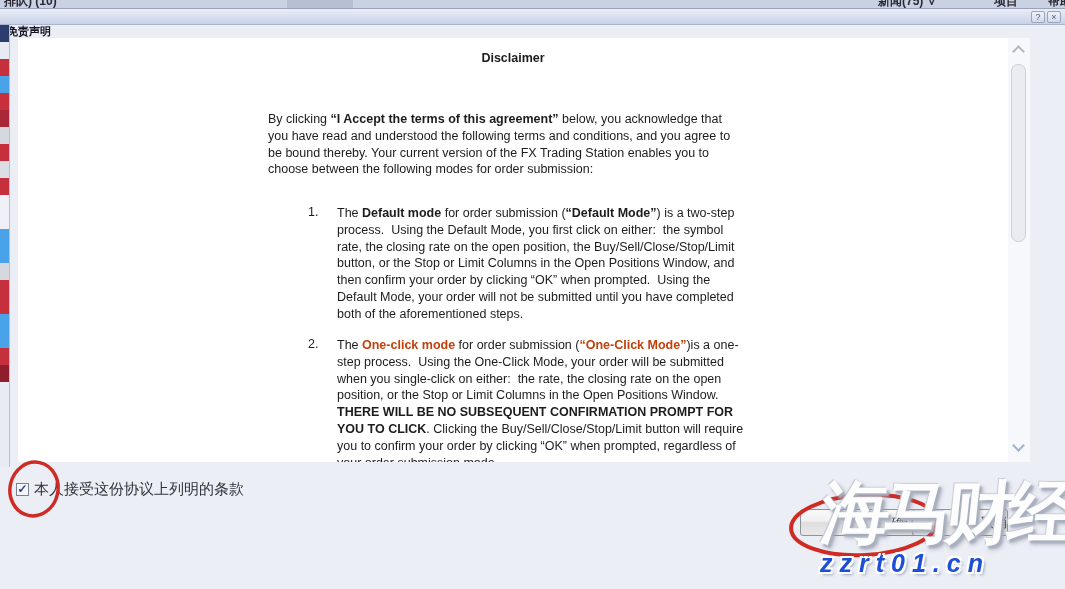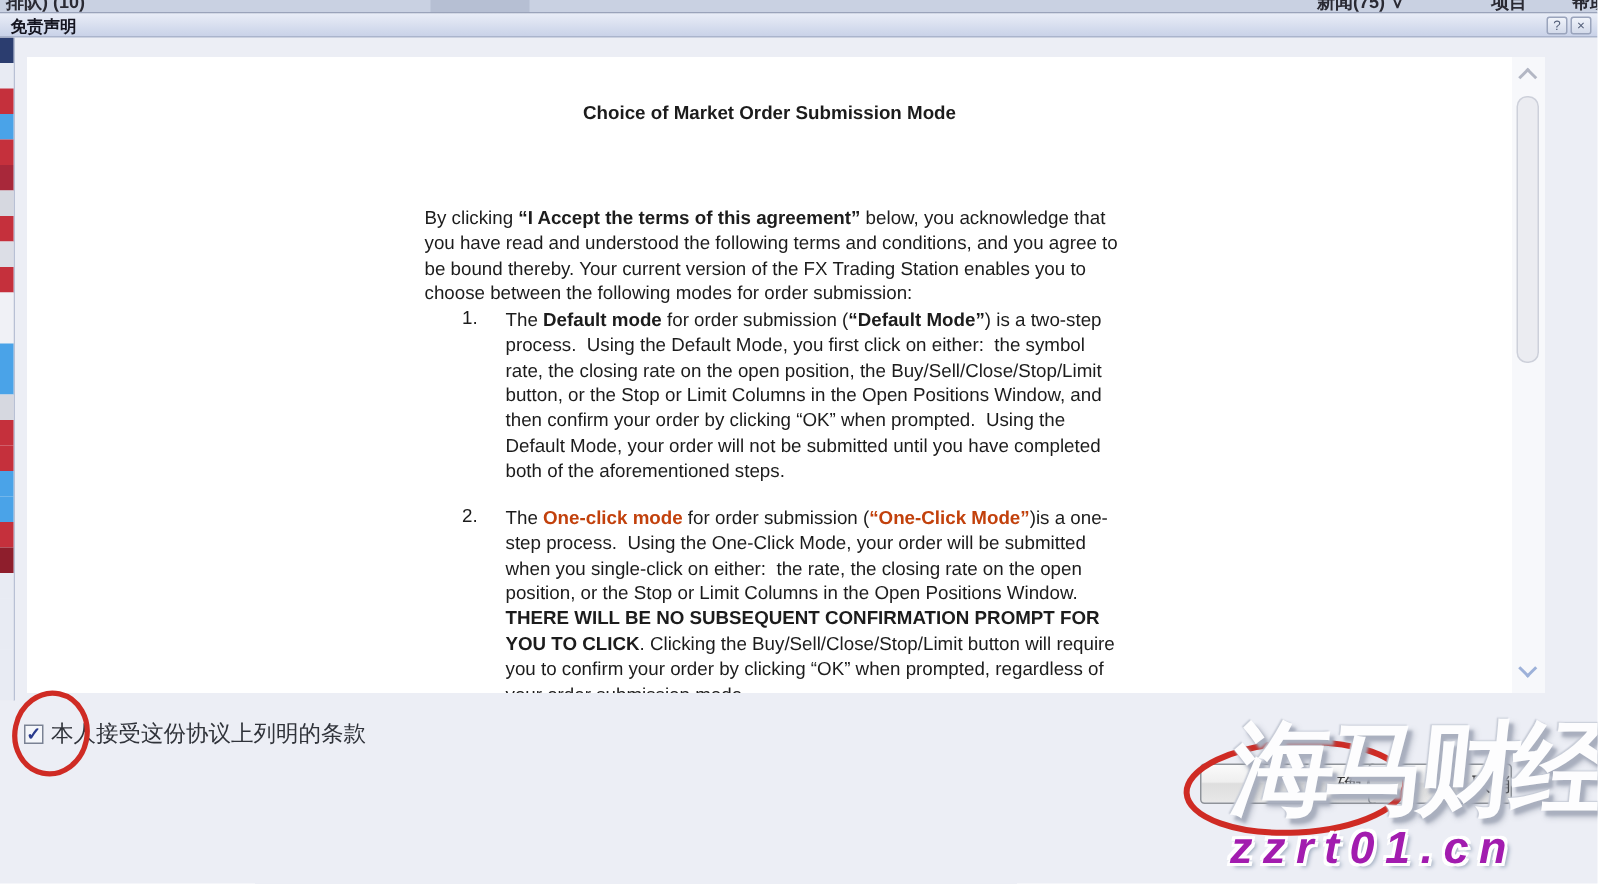--- a/index.html
+++ b/index.html
@@ -25,21 +25,21 @@
   .frag-item   { left:994px; }
   .frag-help   { left:1048px; }
 
   
   .titlebar {
     position:absolute; left:0; top:9px; width:1065px; height:16px;
     background:linear-gradient(#e9edf7,#c9d2e8);
     border-bottom:1px solid #aab4cc;
   }
   .titlebar .title {
-    position:absolute; left:7px; top:1px;
+    position:absolute; left:7px; top:15px;
     font-size:11px; font-weight:bold; color:#14141f;
   }
   .tb-btn {
     position:absolute; top:2px; width:14px; height:12px;
     background:linear-gradient(#f0f3fa,#d3daea);
     border:1px solid #9aa4bc; border-radius:2px;
     font-size:9px; line-height:10px; text-align:center; color:#55607a;
     cursor:default;
   }
   .tb-help  { right:20px; }
@@ -56,21 +56,21 @@
   .page {
     position:absolute; left:18px; top:38px; width:990px; height:424px;
     background:#ffffff; overflow:hidden;
     color:#1c1c1c;
   }
   .doc-h { position:absolute; left:0; width:990px; text-align:center;
            font-size:12.5px; font-weight:bold; }
   .doc-h1 { top:13px; }
   .doc-h2 { top:30px; }
   .doc-text { font-size:12.5px; line-height:16.8px; white-space:pre-wrap; }
-  .intro { position:absolute; left:265px; top:73px; width:472px;margin-top:26px; }
+  .intro { position:absolute; left:250px; top:73px; width:472px; }
   .list-item { position:absolute; left:290px; width:460px; }
   .li-1 { top:167px; }
   .li-2 { top:299px; }
   .li-num { position:absolute; left:0; top:0; font-size:12.5px; }
   .li-body { margin-left:29px; width:413px; }
   .b { font-weight:bold; }
   .r { color:#c2410c; }
 
   
   .scrollbar {
@@ -116,22 +116,22 @@
   
   .wm-brand {
     position:absolute; left:822px; top:468px; width:260px;
     font-size:68px; font-weight:bold; letter-spacing:-6px;
     color:#fdfdfe; transform:skewX(-6deg);
     text-shadow:3px 3px 2px #a9afbe, -1px -1px 1px #c6cbd6, 4px 4px 4px rgba(110,120,140,.45);
     white-space:nowrap; pointer-events:none;
   }
   .wm-site {
     position:absolute; left:820px; top:549px;
-    font-size:30px; font-weight:bold; font-style:italic; letter-spacing:7px;
-    color:#a21caf;
+    font-size:25px; font-weight:bold; font-style:italic; letter-spacing:7px;
+    color:#1d4ed8;
     text-shadow:-2px -2px 0 #fff, 2px -2px 0 #fff, -2px 2px 0 #fff, 2px 2px 0 #fff, 3px 3px 3px #9aa8bc;
     white-space:nowrap; pointer-events:none;
   }
 </style>
 </head>
 <body>
 
 <div class="top-strip">
   <span class="frag frag-left">排队)   (10)</span>
   <span class="frag-box"></span>
@@ -169,21 +169,21 @@
     <div class="strip-block" style="background: rgb(197, 48, 60);"></div>
     <div class="strip-block" style="background: rgb(142, 30, 44);"></div>
     <div class="strip-block" style="background: rgb(232, 235, 243);"></div>
     <div class="strip-block" style="background: rgb(232, 235, 243);"></div>
     <div class="strip-block" style="background: rgb(232, 235, 243);"></div>
     <div class="strip-block" style="background: rgb(232, 235, 243);"></div>
     <div class="strip-block" style="background: rgb(232, 235, 243);"></div>
   </div>
 
 <div class="page">
-  <div class="doc-h doc-h2">Choice of Market Order Submission Mode</div>
+  <div class="doc-h doc-h1">Disclaimer</div>
   <div class="doc-text intro"><span>By clicking </span><span class="b">“I Accept the terms of this agreement”</span><span> below, you acknowledge that you have read and understood the following terms and conditions, and you agree to be bound thereby. Your current version of the FX Trading Station enables you to choose between the following modes for order submission:</span></div>
   <div class="list-item li-1">
     <span class="li-num">1.</span>
     <div class="doc-text li-body"><span>The </span><span class="b">Default mode</span><span> for order submission (</span><span class="b">“Default Mode”</span><span>) is a two-step process.  Using the Default Mode, you first click on either:  the symbol rate, the closing rate on the open position, the Buy/Sell/Close/Stop/Limit button, or the Stop or Limit Columns in the Open Positions Window, and then confirm your order by clicking “OK” when prompted.  Using the Default Mode, your order will not be submitted until you have completed both of the aforementioned steps.</span></div>
   </div>
   <div class="list-item li-2">
     <span class="li-num">2.</span>
     <div class="doc-text li-body"><span>The </span><span class="b r">One-click mode</span><span> for order submission (</span><span class="b r">“One-Click Mode”</span><span>)is a one-step process.  Using the One-Click Mode, your order will be submitted when you single-click on either:  the rate, the closing rate on the open position, or the Stop or Limit Columns in the Open Positions Window.  </span><span class="b">THERE WILL BE NO SUBSEQUENT CONFIRMATION PROMPT FOR YOU TO CLICK</span><span>. Clicking the Buy/Sell/Close/Stop/Limit button will require you to confirm your order by clicking “OK” when prompted, regardless of your order submission mode</span></div>
   </div>
 </div>

